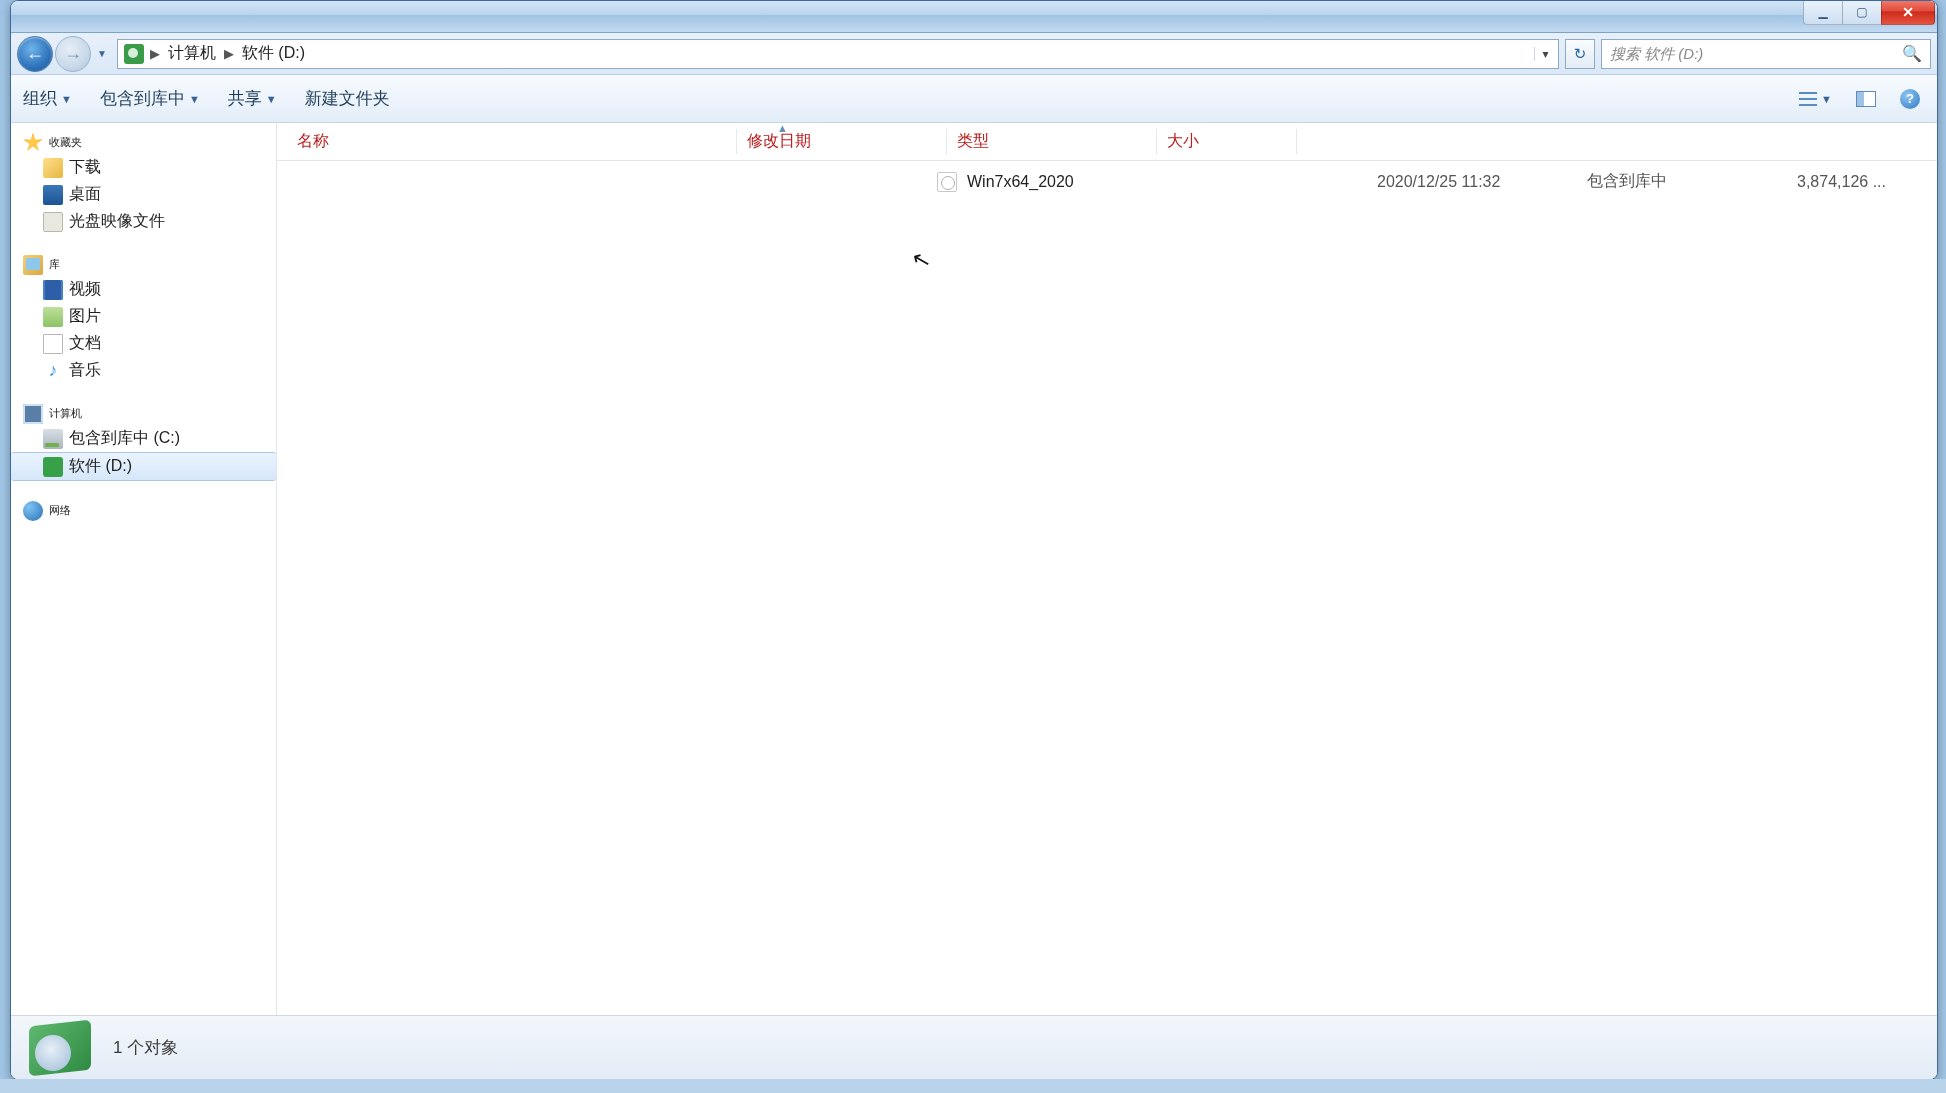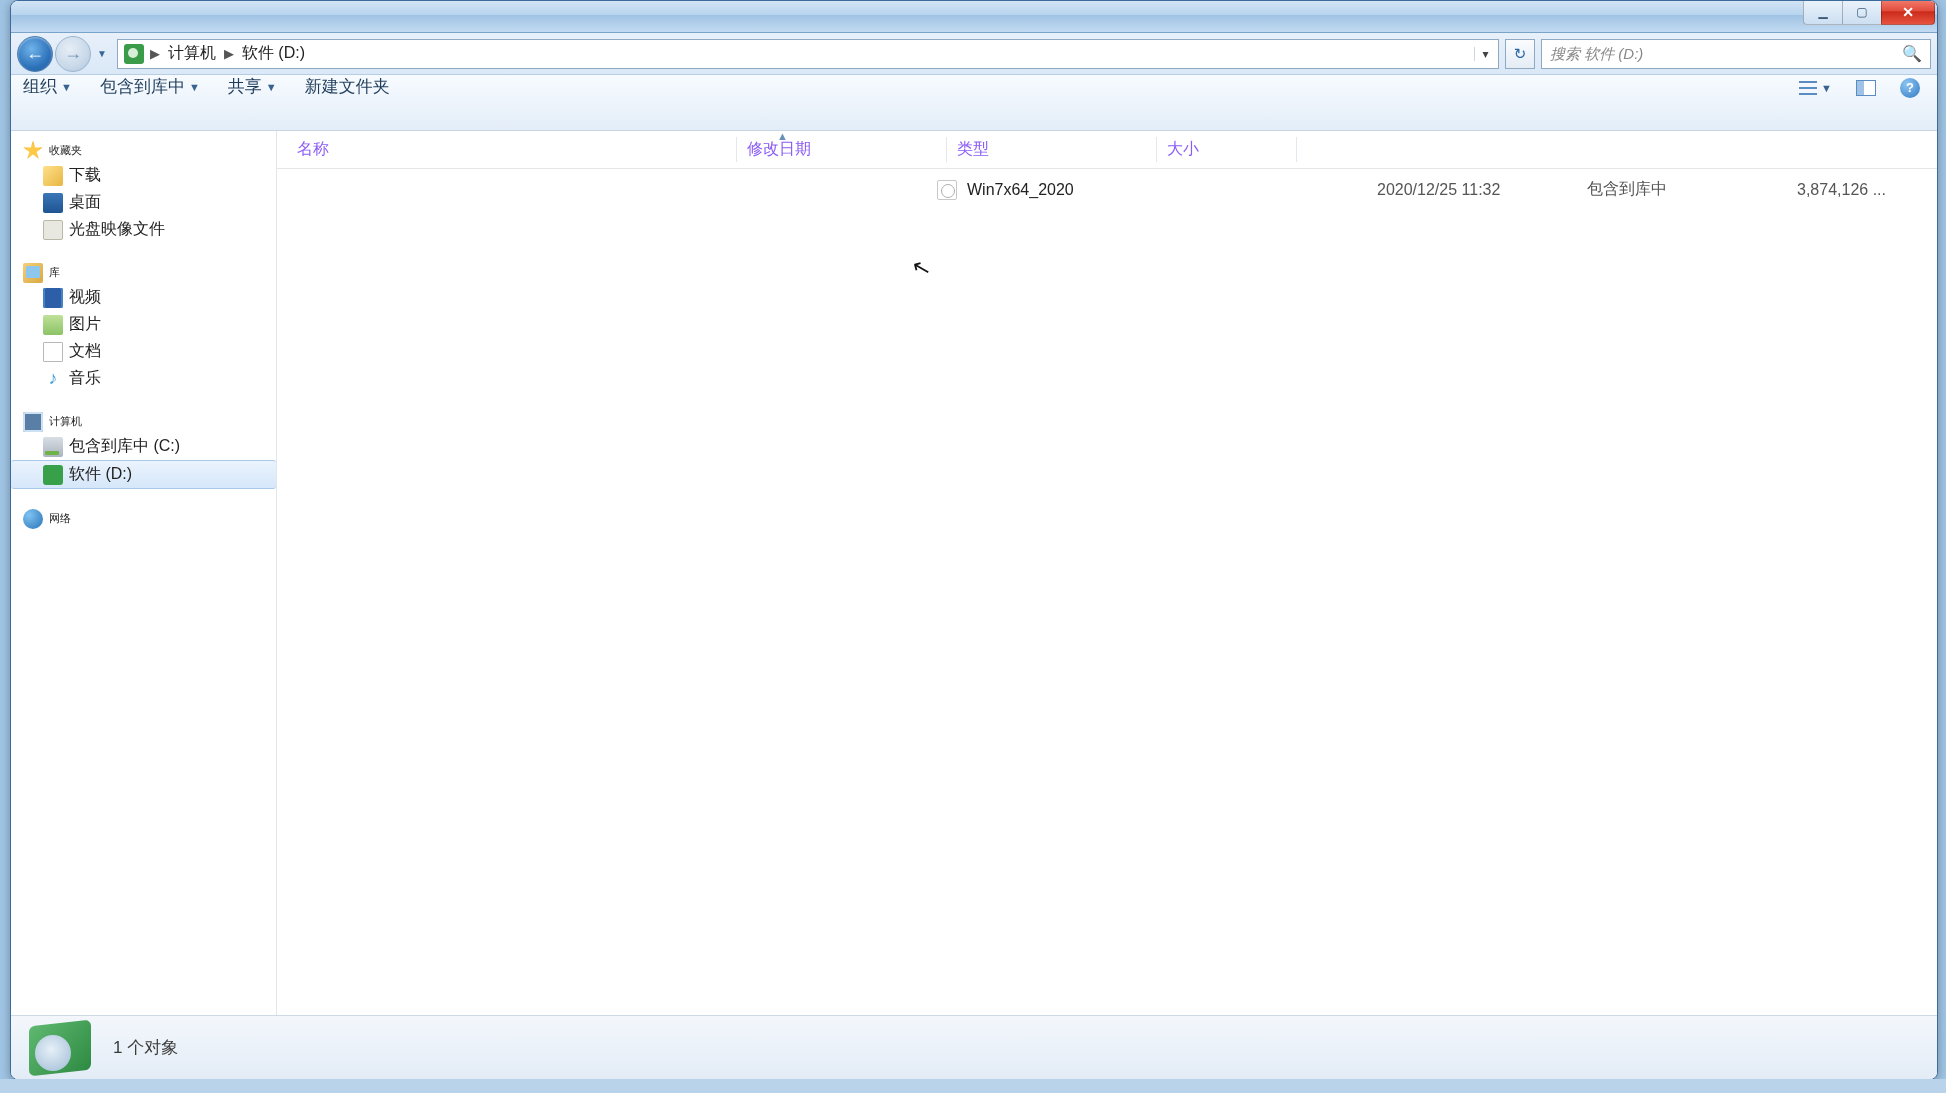--- a/index.html
+++ b/index.html
@@ -90,37 +90,37 @@
   align-items:center;
   padding:0 2px;
 }
 .addr-icon { width:20px; height:20px; background:#3a9b48; border-radius:3px; margin:0 4px; position:relative;}
 .addr-icon:after{content:"";position:absolute;left:4px;top:4px;width:10px;height:10px;border-radius:50%;background:#d6efd9;}
 .crumb { padding:0 6px; font-size:16px; color:#222;}
 .crumb-sep { color:#555; font-size:13px; padding:0 2px;}
 .addr-drop{ width:22px; text-align:center; color:#444; font-size:12px; border-left:1px solid #ccd6e0;}
 .addr-refresh{ width:30px; height:30px; border:1px solid #8fa9c3; background:linear-gradient(to bottom,#fafcfe,#e4ecf5); display:flex;align-items:center;justify-content:center; font-size:15px;color:#2b69a5;}
 .search-bar {
-  width:390px; height:30px;
+  width:330px; height:30px;
   border:1px solid #8fa9c3;
   background:#fff;
   display:flex; align-items:center;
   padding:0 8px;
 }
 .search-bar input { flex:1; border:none; font-size:15px; color:#333; outline:none;}
 .search-bar input::placeholder{ color:#888; font-style:italic;}
 .search-ico { color:#4884c0; font-size:16px;}
 
 
 .toolbar {
-  height: 56px;
+  height: 48px;
   background: linear-gradient(to bottom,#f7fbff,#e3edf8);
   border-bottom:1px solid #cad6e4;
   display:flex;
-  align-items:flex-start;
+  align-items:center;
   padding:0 12px;
 }
 .tb-left { display:flex; gap:28px;}
 .tb-item { font-size:17px; color:#1f3d5b; display:flex; align-items:center; gap:4px;}
 .tb-chev { font-size:11px; color:#3a6290;}
 .tb-right { margin-left:auto; display:flex; gap:14px; align-items:center;}
 .tb-iconbtn{ display:flex; align-items:center; gap:4px; padding:3px 5px;}
 .view-ico{ display:inline-block; width:18px; height:14px; background:
   linear-gradient(#5a8cc2,#5a8cc2) 0 0/18px 2px no-repeat,
   linear-gradient(#5a8cc2,#5a8cc2) 0 6px/18px 2px no-repeat,
@@ -157,21 +157,21 @@
 .pic-ico{ background:linear-gradient(#bfe19a,#8cc365); border-radius:2px;}
 .doc-ico{ background:#fff; border:1px solid #b8b8b8; border-radius:1px;}
 .mus-ico{ color:#3a9bd8; font-size:18px; line-height:18px; text-align:center;}
 .disk-ico{ background:linear-gradient(#d9dee4,#a9b4c0); border-radius:2px;}
 .disk-ico:after{content:"";position:absolute;left:2px;bottom:2px;width:14px;height:4px;background:#6fb24a;border-radius:1px;}
 .nav-item .soft-ico{ background:#38a048; border-radius:3px;}
 
 
 .content { flex:1; display:flex; flex-direction:column; background:#fff;}
 .cols { display:flex; border-bottom:1px solid #e6e6e6; padding:6px 0; position:relative;}
-.col { font-size:16px; color:#8b5cf6; padding:2px 10px; border-right:1px solid #e3e8ee;}
+.col { font-size:16px; color:#b91c1c; padding:2px 10px; border-right:1px solid #e3e8ee;}
 .c-name{ width:460px; padding-left:20px;}
 .c-date{ width:210px;}
 .c-type{ width:210px;}
 .c-size{ width:140px;}
 .sort-ind{ position:absolute; left:500px; top:-1px; font-size:11px; color:#6a8fb6;}
 .file-area { flex:1; padding:6px 0; position:relative;}
 .row { display:flex; align-items:center; padding:4px 0;justify-content:flex-end;}
 .row .rcell{ font-size:16px; color:#555;}
 .rc-name{ width:460px; padding-left:20px; display:flex; align-items:center; gap:10px;}
 .file-ico{ width:20px; height:20px; border:1px solid #c8c8c8; background:#fff; border-radius:2px; position:relative;}

